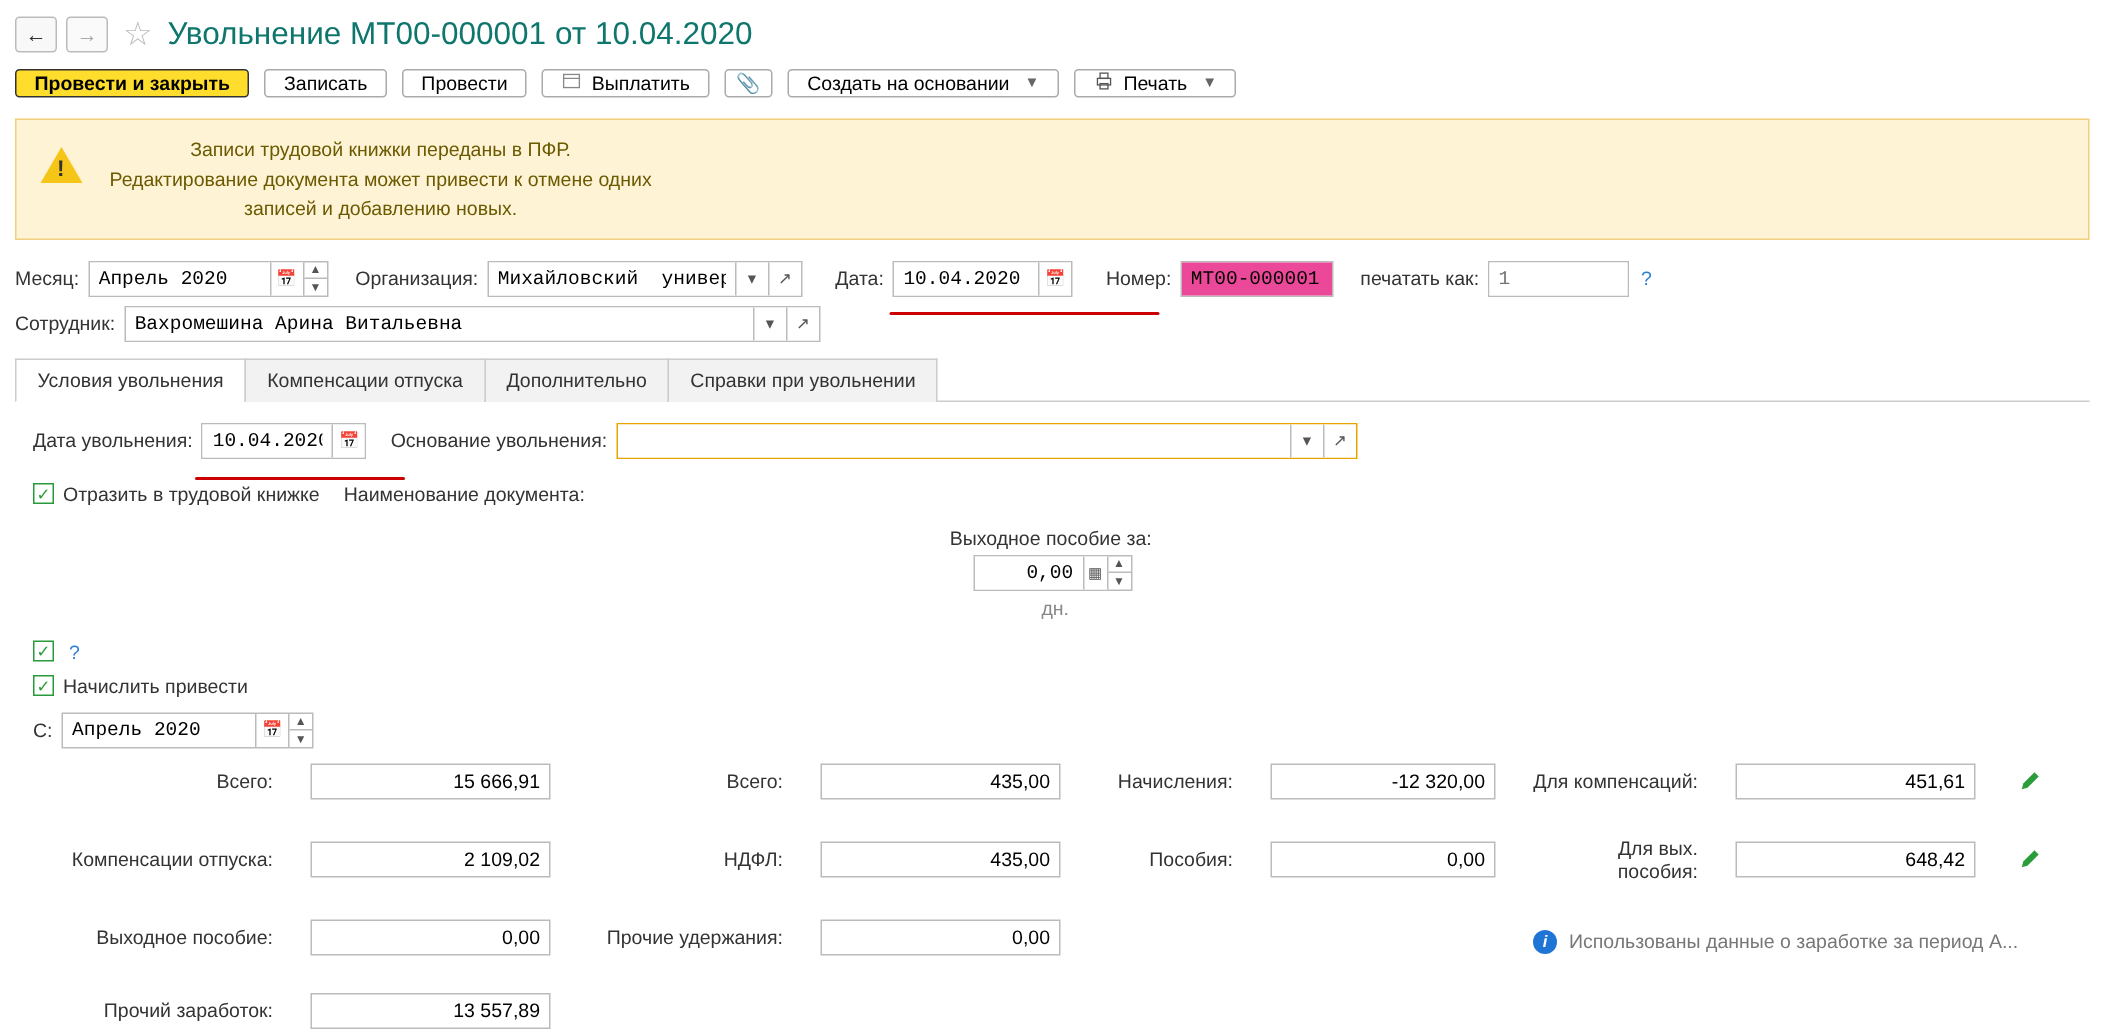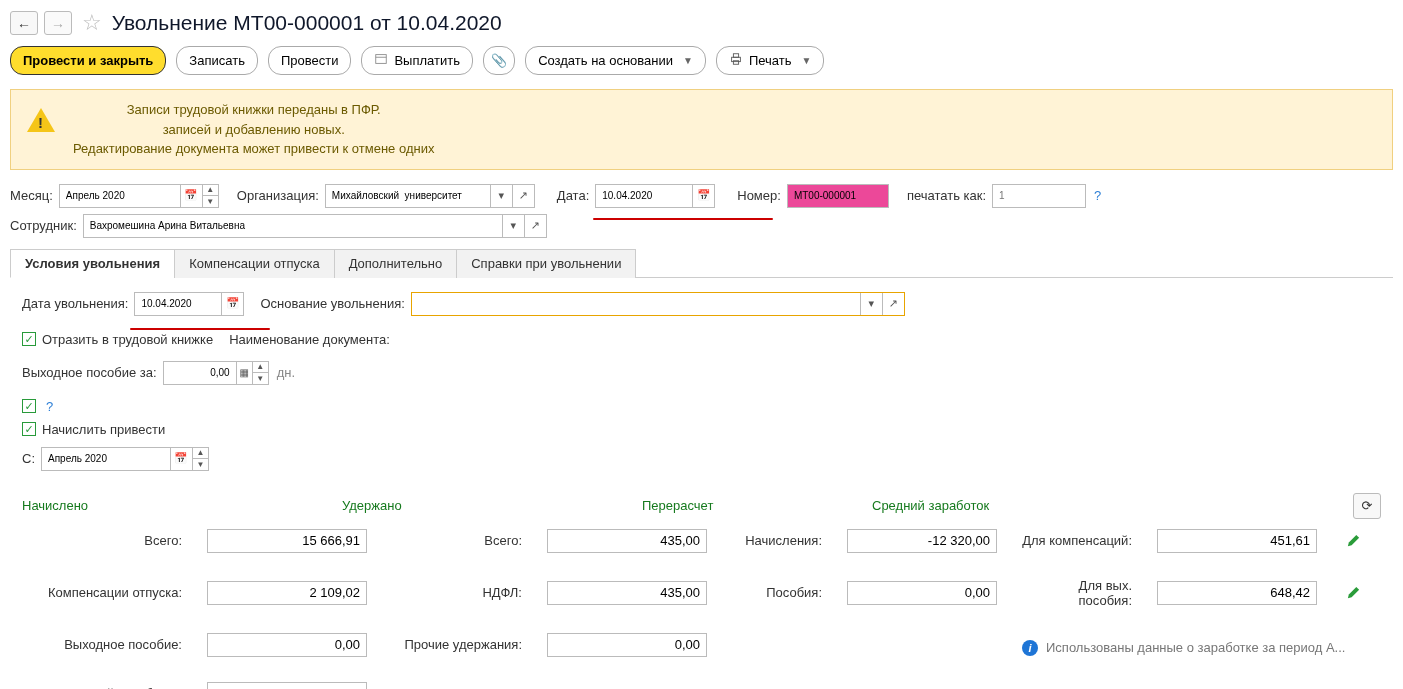--- a/index.html
+++ b/index.html
@@ -24,33 +24,33 @@
     height: 24px;
     display: inline-flex;
     align-items: center;
     justify-content: center;
     cursor: pointer;
     border-radius: 3px;
     font-size: 14px;
   }
   .nav-btn.disabled { color:#aaa; background:#fafafa; cursor:default; }
   .star-icon { color: #bbb; font-size: 22px; cursor: pointer; padding:0 4px; }
-  .page-title { font-size: 21px; color: #0f172a; }
+  .page-title { font-size: 21px; color: #0f766e; }
   .toolbar {
     display: flex;
     align-items: center;
     gap: 10px;
     margin-bottom: 14px;
   }
   .btn {
     border: 1px solid #aaa;
     background: #fff;
     padding: 4px 12px;
-    height: 29px;
-    border-radius: 13px;
+    height: 19px;
+    border-radius: 3px;
     cursor: pointer;
     font-size: 13px;
     display: inline-flex;
     align-items: center;
     gap: 6px;
   }
   .btn-primary {
     background: #ffdd2d;
     border-color: #333;
     font-weight: bold;
@@ -81,23 +81,24 @@
     align-items: center;
     gap: 4px;
     margin-bottom: 6px;
     flex-wrap: wrap;
   }
   .label { color: #333; padding-right:2px; white-space:nowrap;}
   .input-group { display:inline-flex; border:1px solid #bbb; height:24px; background:#fff;}
   .input-group input {
     border: none;
     padding: 2px 6px;
-    font-size: 10px;
+    font-size: 13px;
     outline: none;
     background: #fff;
+    font-family: Liberation Mono, monospace;
   }
   .ig-btn {
     border-left: 1px solid #bbb;
     background: #fff;
     width: 22px;
     display:flex;
     align-items:center;
     justify-content:center;
     cursor:pointer;
     font-size:11px;
@@ -116,21 +117,21 @@
   .tab {
     padding:6px 14px;
     border:1px solid #ccc;
     border-bottom:none;
     background:#f2f2f2;
     cursor:pointer;
     position:relative;
     top:1px;
     margin-right:-1px;
   }
-  .tab.active { background:#fff; border-bottom:1px solid #fff;font-weight:bold;}
+  .tab.active { background:#fff; border-bottom:1px solid #fff;}
   .tab-panel { border:1px solid #ccc; border-top:none; padding:14px 12px 20px 12px; border-left:none; border-right:none; border-bottom:none;}
   .checkbox-row { display:flex; align-items:center; gap:6px; margin:8px 0;}
   .chk {
     width:14px; height:14px; border:1px solid #289a3a; display:inline-flex;
     align-items:center; justify-content:center; color:#289a3a; font-size:11px;
     cursor:pointer; background:#fff;
   }
   .yellow-frame { border: 1px solid #e8a400 !important;}
   .sec-title { color:#167a1e; font-size:13px; }
   .grid4 {
@@ -202,22 +203,22 @@
     </span>
     <span>Печать</span>
     <span class="dropdown-arrow">▼</span>
   </button>
 </div>
 
 <div class="warning-banner">
   <div class="warn-icon"></div>
   <div class="warn-text">
     <div>Записи трудовой книжки переданы в ПФР.</div>
+    <div>Редактирование документа может привести к отмене одних</div>
     <div>записей и добавлению новых.</div>
-    <div>Редактирование документа может привести к отмене одних</div>
   </div>
 </div>
 
 <div class="form-row">
   <span class="label">Месяц:</span>
   <div class="input-group">
     <input style="width: 120px;" value="Апрель 2020">
     <div class="ig-btn">📅</div>
     <div class="spin-pair">
         <div>▲</div>
@@ -288,21 +289,21 @@
       <div style="position:absolute;left:108px;top:0;width:140px" class="redline-free"></div>
     </div>
 
   <div class="checkbox-row" style="margin-top:16px;">
     <span class="chk">✓</span>
     <span>Отразить в трудовой книжке</span>
     <span style="width:4px"></span>
     <span class="label">Наименование документа:</span>
   </div>
 
-  <div class="form-row" style="margin-top:14px;">
+  <div class="form-row" style="margin-top:14px;flex-direction:column;">
     <span class="label">Выходное пособие за:</span>
     <div class="input-group">
       <input style="width: 72px; text-align: right;" value="0,00">
       <div class="ig-btn small">▦</div>
       <div class="spin-pair">
           <div>▲</div>
           <div>▼</div>
         </div>
     </div>
     <span style="color:#888;padding-left:4px">дн.</span>
@@ -322,29 +323,20 @@
     <div class="input-group">
       <input style="width: 128px;" value="Апрель 2020">
       <div class="ig-btn">📅</div>
       <div class="spin-pair">
           <div>▲</div>
           <div>▼</div>
         </div>
     </div>
   </div>
 
-  <div style="display:grid;grid-template-columns:320px 300px 230px 1fr 40px;margin-top:22px;align-items:center;">
-    <span class="sec-title">Начислено</span>
-    <span class="sec-title">Удержано</span>
-    <span class="sec-title">Перерасчет</span>
-    <span class="sec-title">Средний заработок</span>
-    <div class="refresh-btn">
-      <span>⟳</span>
-    </div>
-  </div>
 
   <div class="grid4">
     <span class="r-label">Всего:</span>
     <input class="val-box" value="15 666,91" style="">
     <span class="r-label">Всего:</span>
     <input class="val-box" value="435,00" style="">
     <span class="r-label">Начисления:</span>
     <input class="val-box" value="-12 320,00" style="">
     <span class="r-label">Для компенсаций:</span>
     <input class="val-box" value="451,61" style="">

